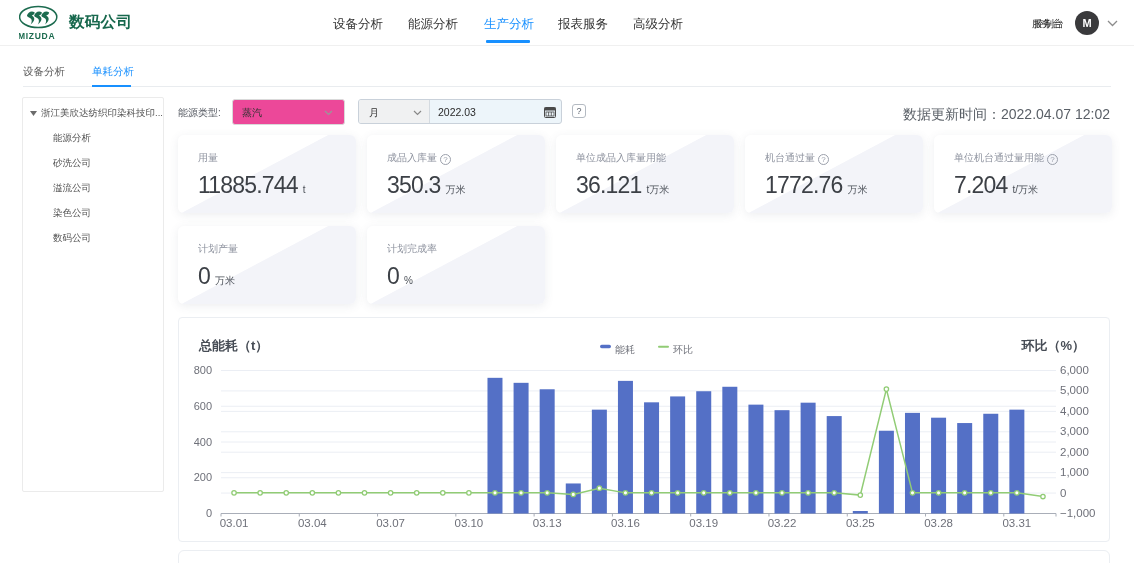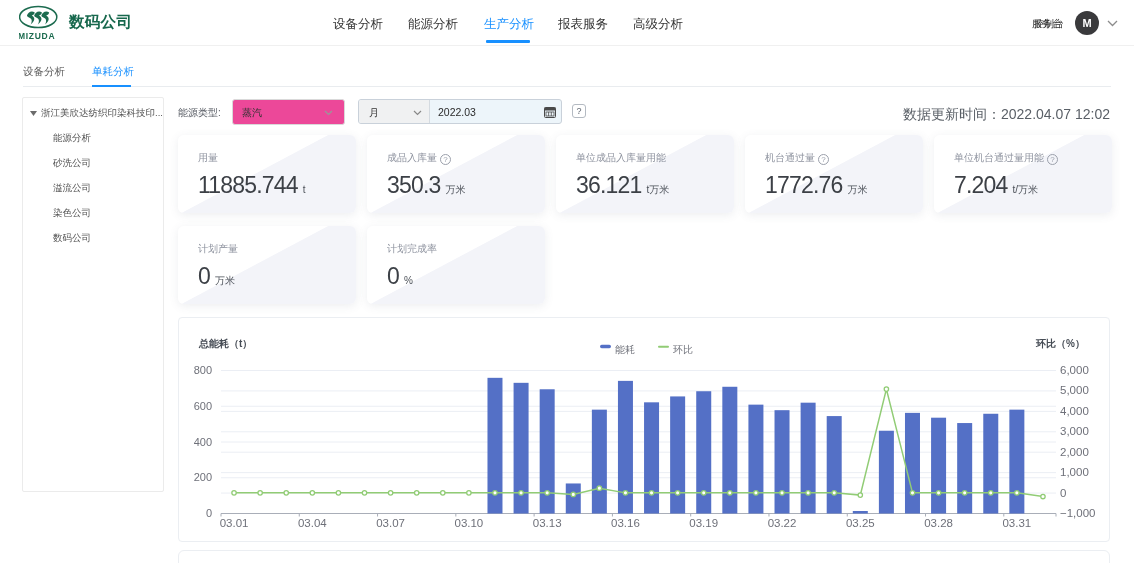--- a/index.html
+++ b/index.html
@@ -27,21 +27,21 @@
 .card{position:absolute;width:178px;height:78px;border-radius:6px;
 background:linear-gradient(152deg,#ffffff 0%,#ffffff 46%,#f3f4f9 46.5%,#f3f4f9 100%);
 box-shadow:0 2px 10px rgba(80,90,110,0.10);}
 .c-label{position:absolute;left:20px;top:16px;font-size:10px;color:#8d929e;white-space:nowrap;}
 .c-val{position:absolute;left:20px;top:37px;font-size:23px;color:#3c4046;letter-spacing:-0.8px;white-space:nowrap;}
 .c-unit{font-size:10px;color:#4b5058;letter-spacing:0;margin-left:5px;}
 .qicon{display:inline-block;width:11px;height:11px;border:1px solid #9ba0ab;border-radius:50%;font-size:8px;line-height:10px;text-align:center;color:#9ba0ab;margin-left:3px;vertical-align:-1px;}
 
 #chartcard{position:absolute;left:178px;top:317px;width:932px;height:225px;background:#fff;border:1px solid #ebeef2;border-radius:4px;}
 #botcard{position:absolute;left:178px;top:550px;width:932px;height:30px;background:#fff;border:1px solid #ebeef2;border-radius:6px;}
-.ct{position:absolute;font-size:10px;font-weight:bold;color:#464c55;}
+.ct{position:absolute;font-size:13px;font-weight:bold;color:#464c55;}
 svg text{font-family:"Liberation Sans",sans-serif;}
 </style>
 </head>
 <body>
 
 <div id="header">
 
   <svg class="abs" style="left:19px;top:5px;" width="64" height="40" viewBox="0 0 64 40">
     <ellipse cx="19.2" cy="12" rx="18.6" ry="10.6" fill="none" stroke="#1c6b4f" stroke-width="1.5"></ellipse>
     <g fill="#1c6b4f">

